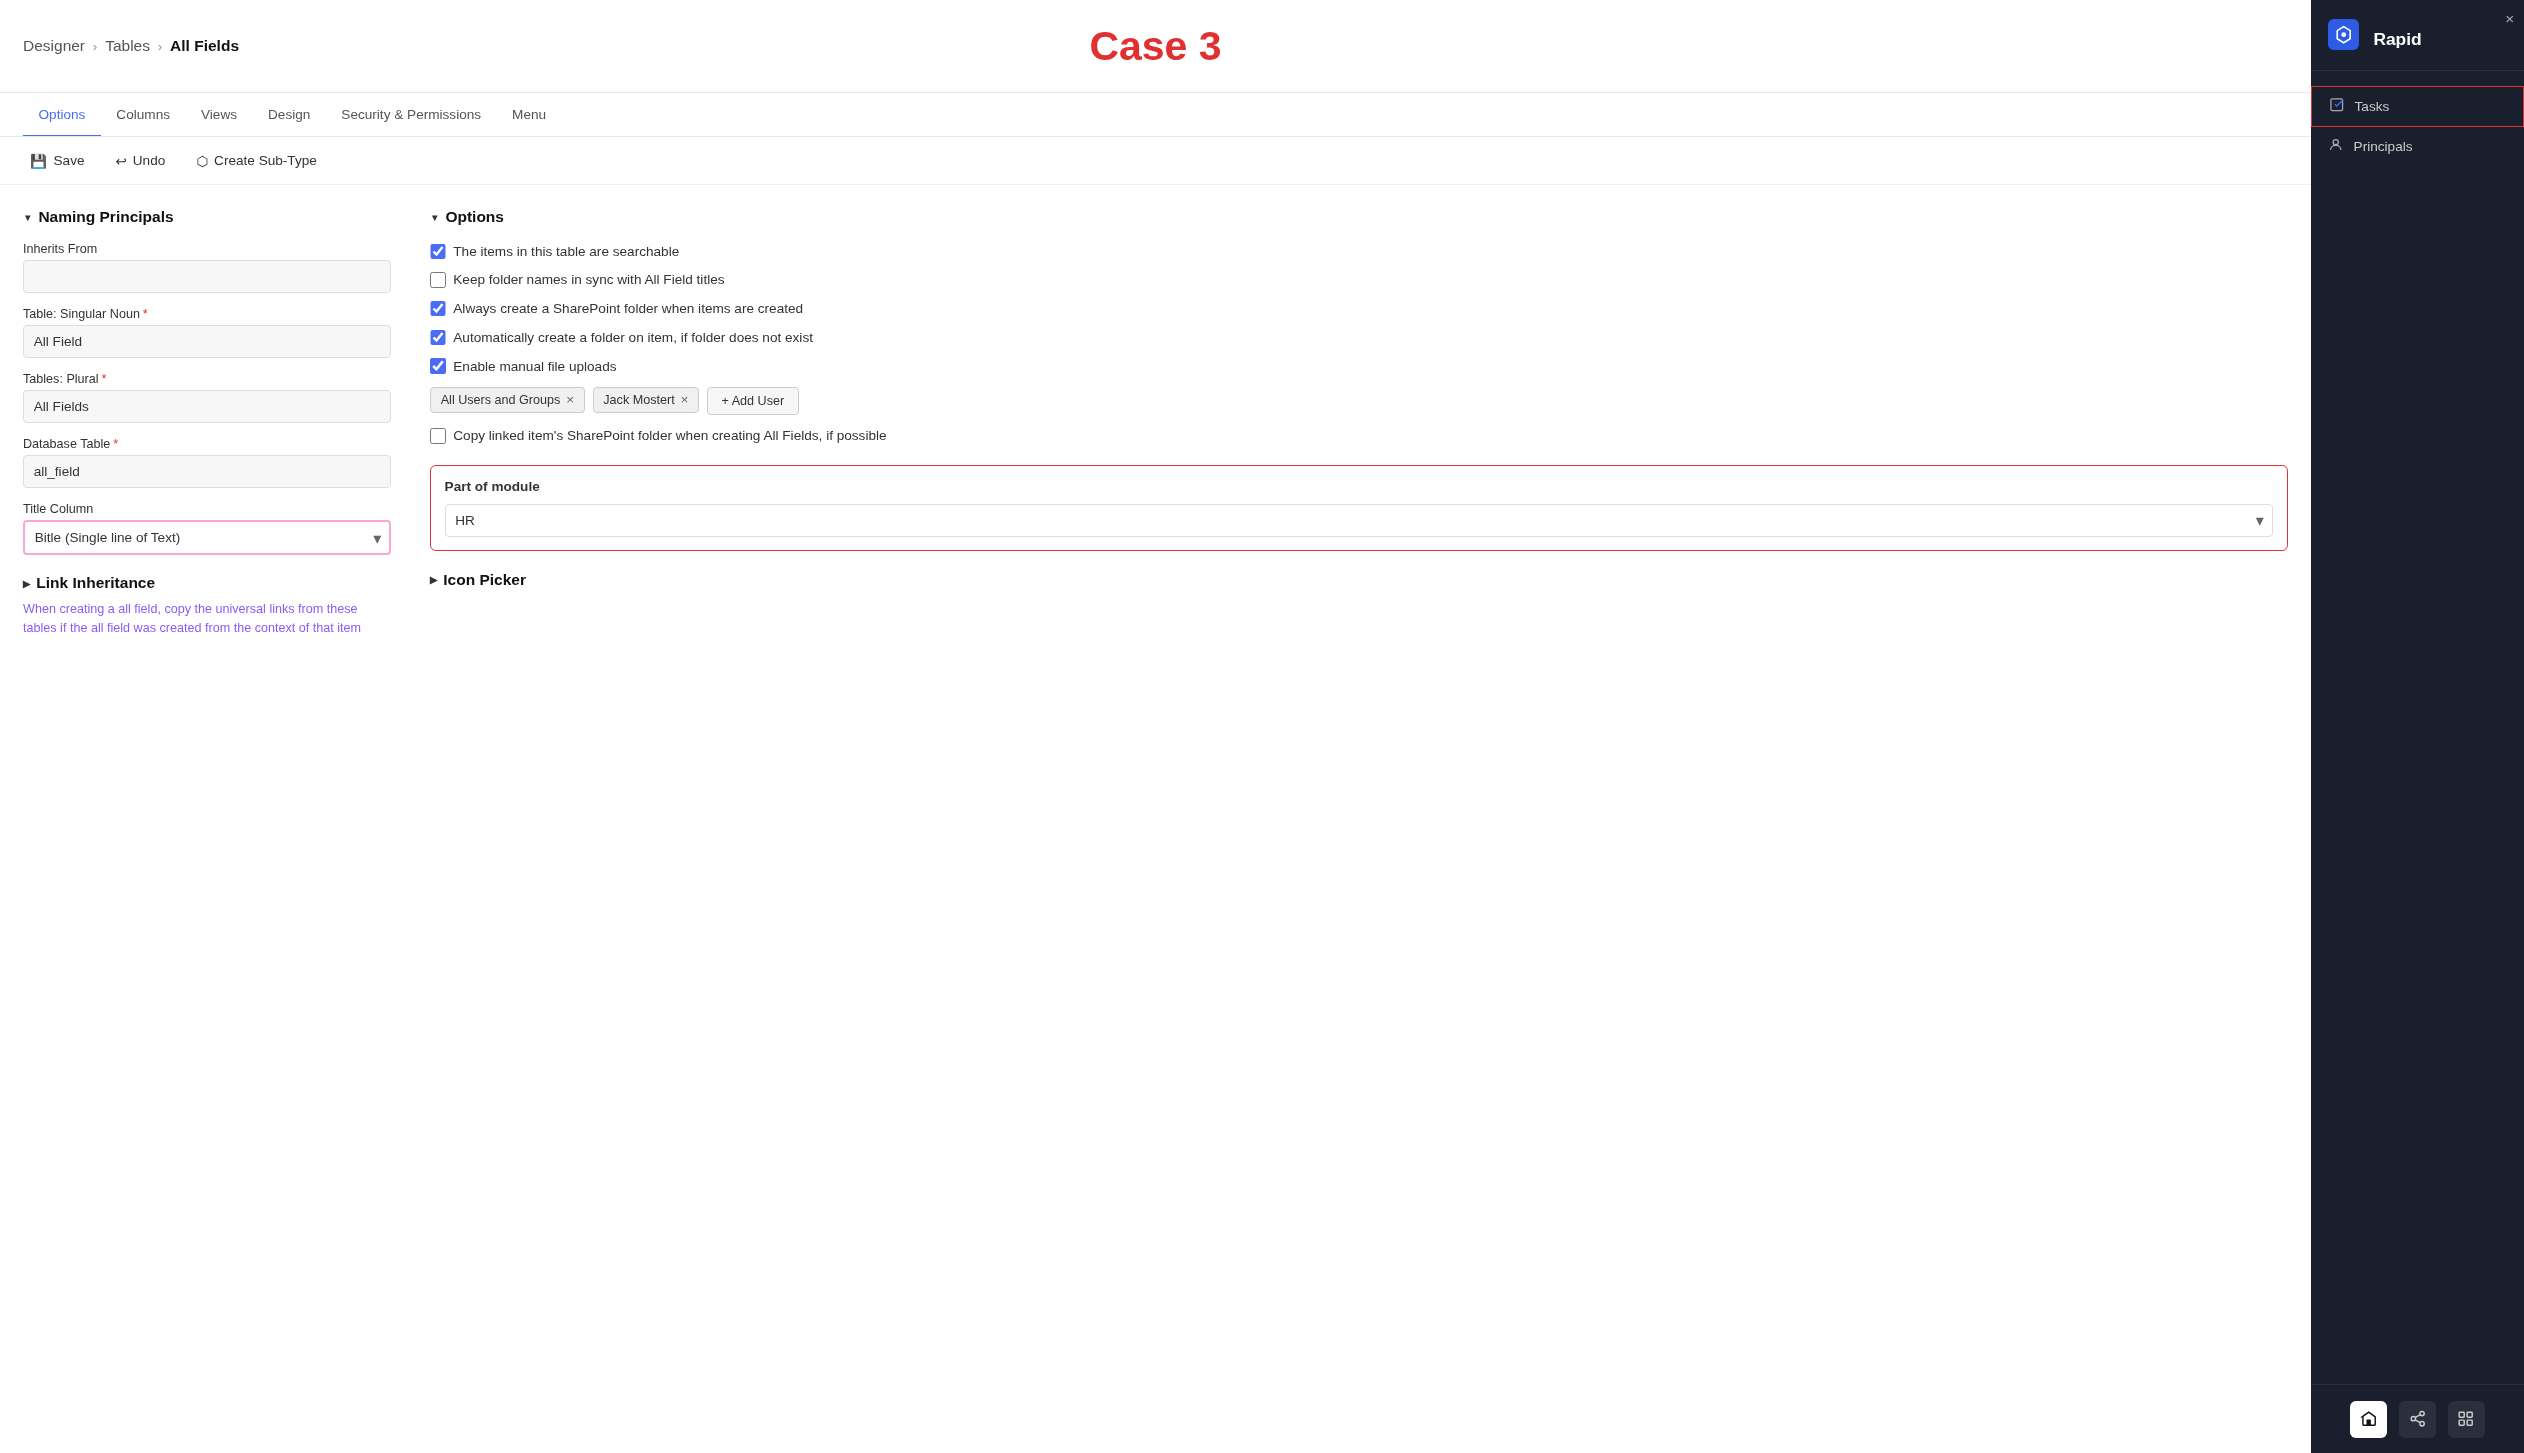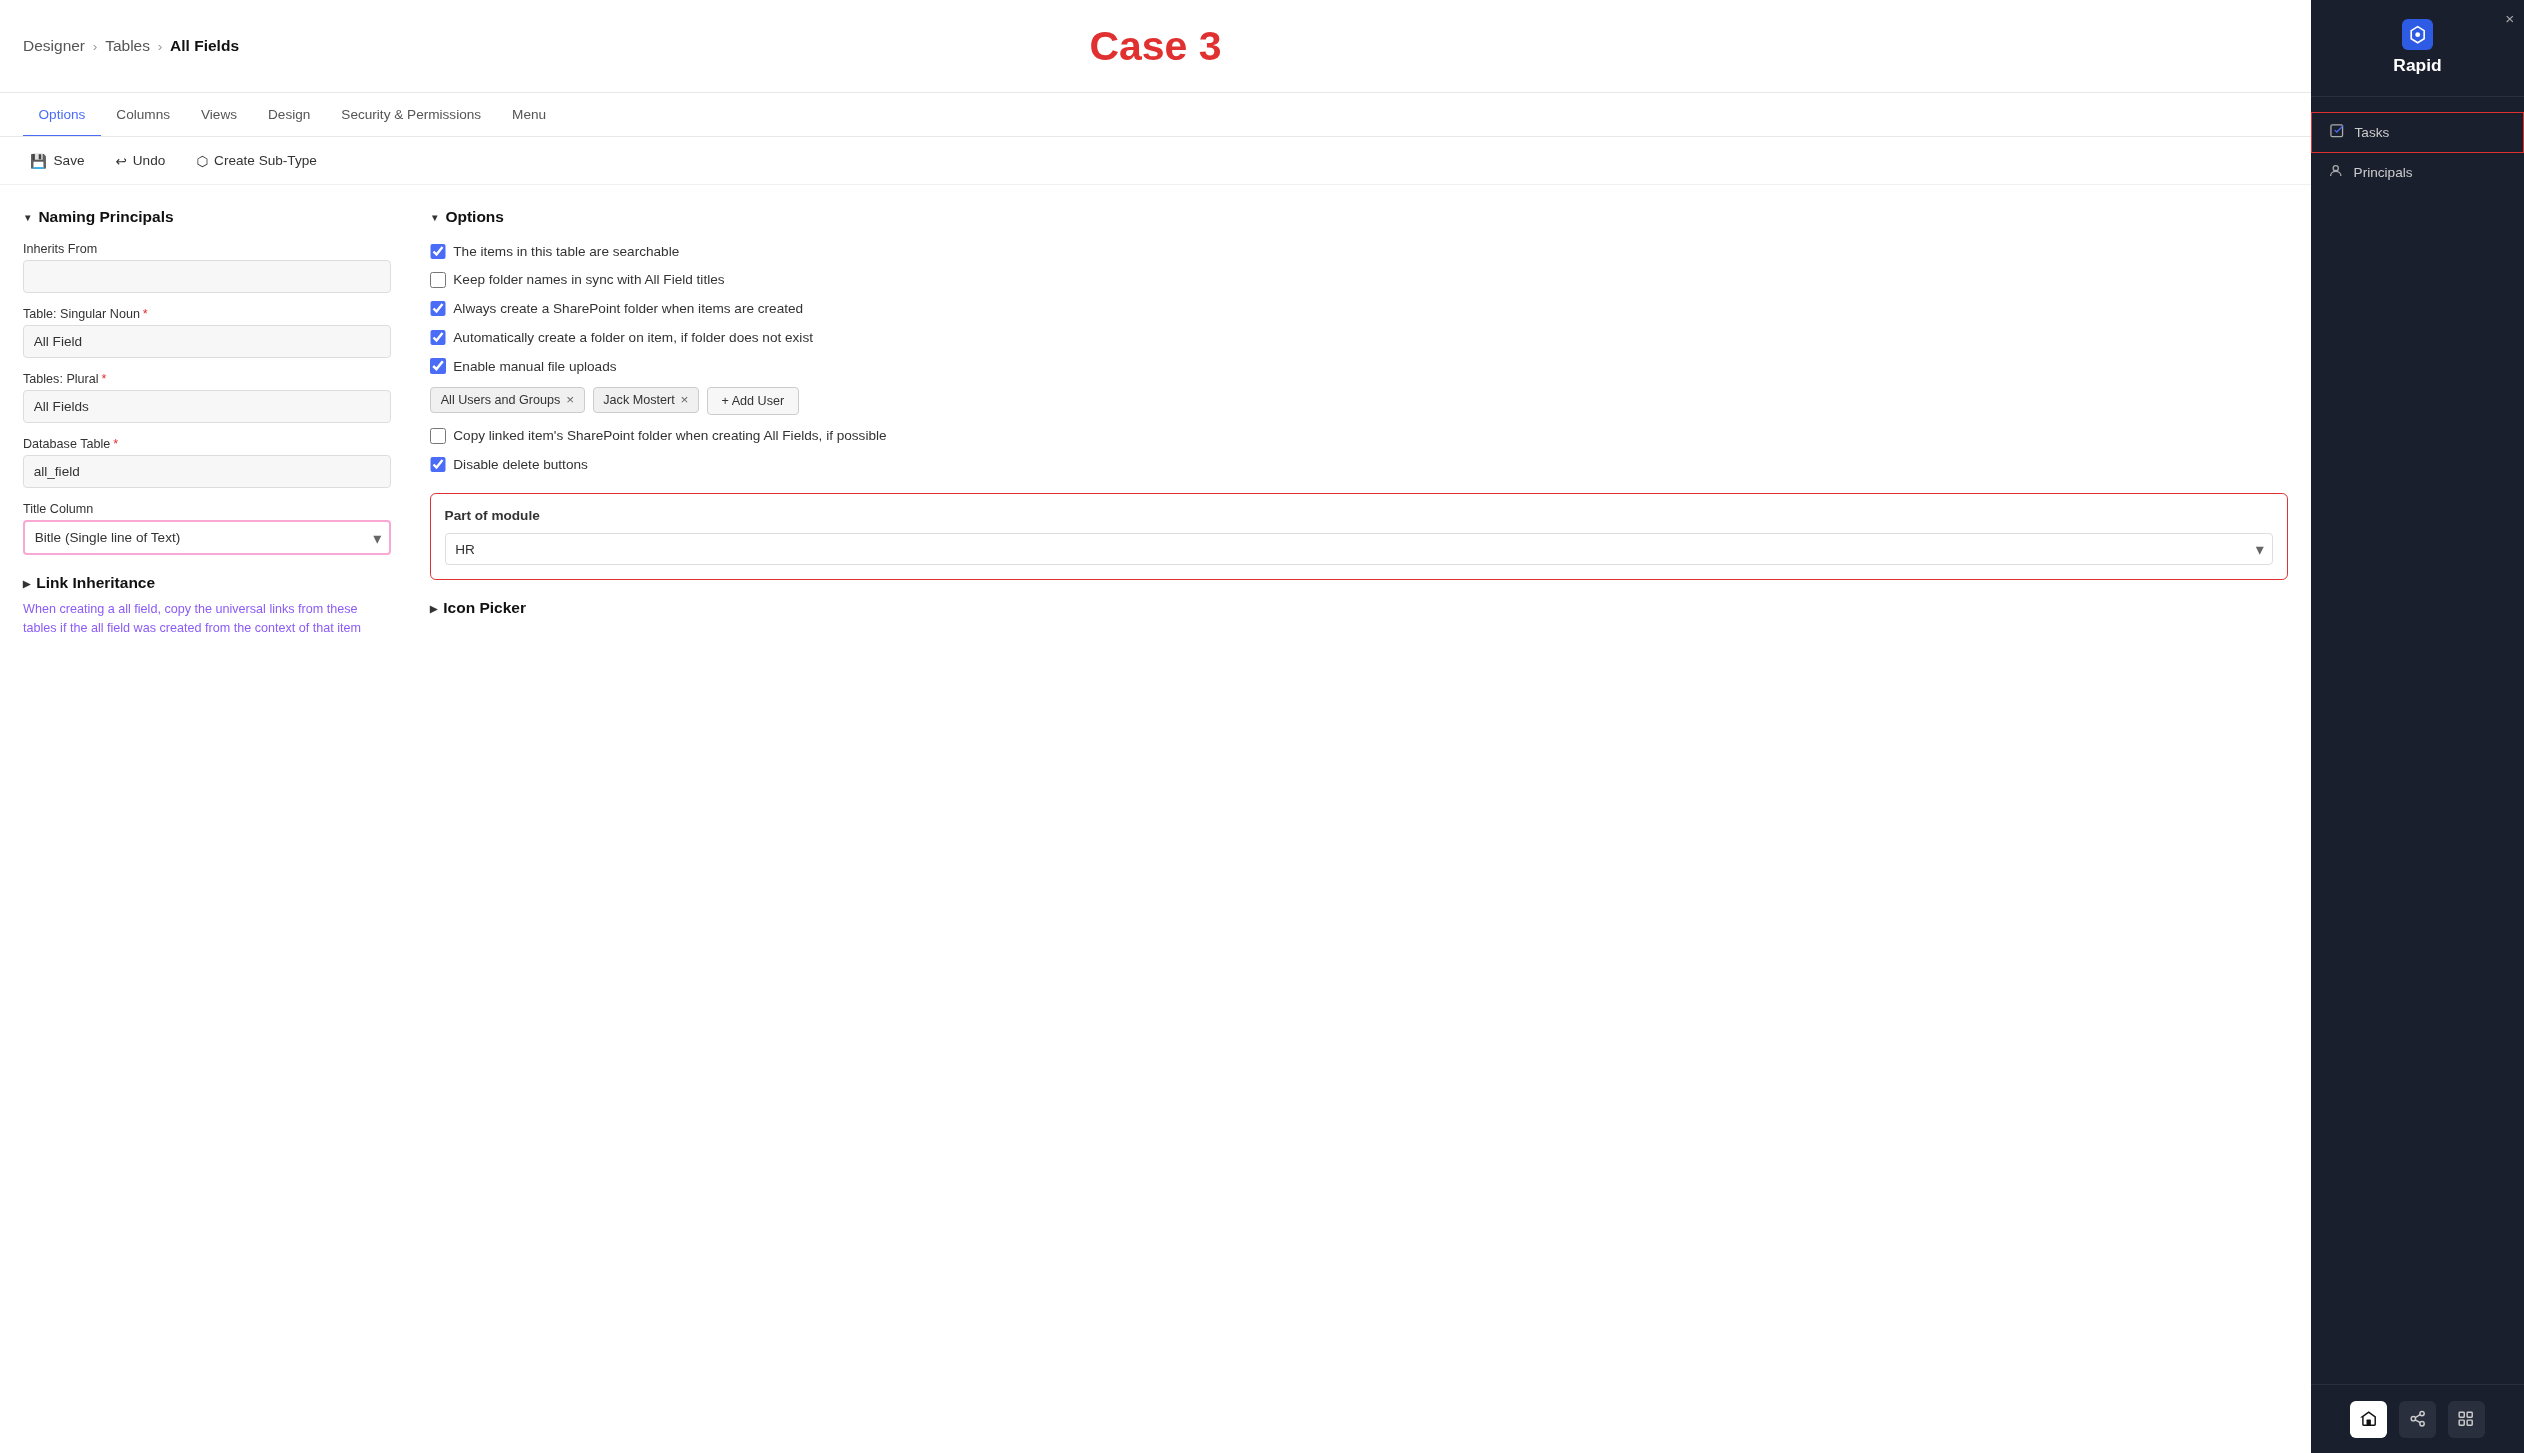--- a/index.html
+++ b/index.html
@@ -268,25 +268,24 @@
       width: 213px;
       background: #1a1f2e;
       color: #fff;
       display: flex;
       flex-direction: column;
       position: relative;
     }
 
     .sidebar-header {
       display: flex;
-      align-items: center;
-      gap: 5px;
+      align-items: flex-end;
+      gap: 14px;
       padding: 19.4px 17.4px;
       border-bottom: 1px solid #2a2f3e;
-      flex-direction: column;
     }
     .sidebar-logo {
       width: 31px;
       height: 31px;
       background: #2d5be3;
       border-radius: 5.8px;
       display: flex;
       align-items: center;
       justify-content: center;
       font-size: 15.5px;
@@ -480,24 +479,20 @@
           <span>Jack Mostert</span>
           <span class="tag-remove">×</span>
         </div>
         <button class="add-user-btn">+ Add User</button>
       </div>
 
       <div class="checkbox-item">
         <input type="checkbox" style="">
         <span class="checkbox-label">Copy linked item's SharePoint folder when creating All Fields, if possible</span>
       </div>
-      <div class="checkbox-item">
-        <input type="checkbox" checked="" style="">
-        <span class="checkbox-label">Disable delete buttons</span>
-      </div>
 
       <div class="module-section">
         <div class="module-label">Part of module</div>
         <div class="module-select-wrapper">
           <select class="module-select">
             <option>HR</option>
             <option>Finance</option>
             <option>Operations</option>
             <option>IT</option>
             <option>Legal</option>

